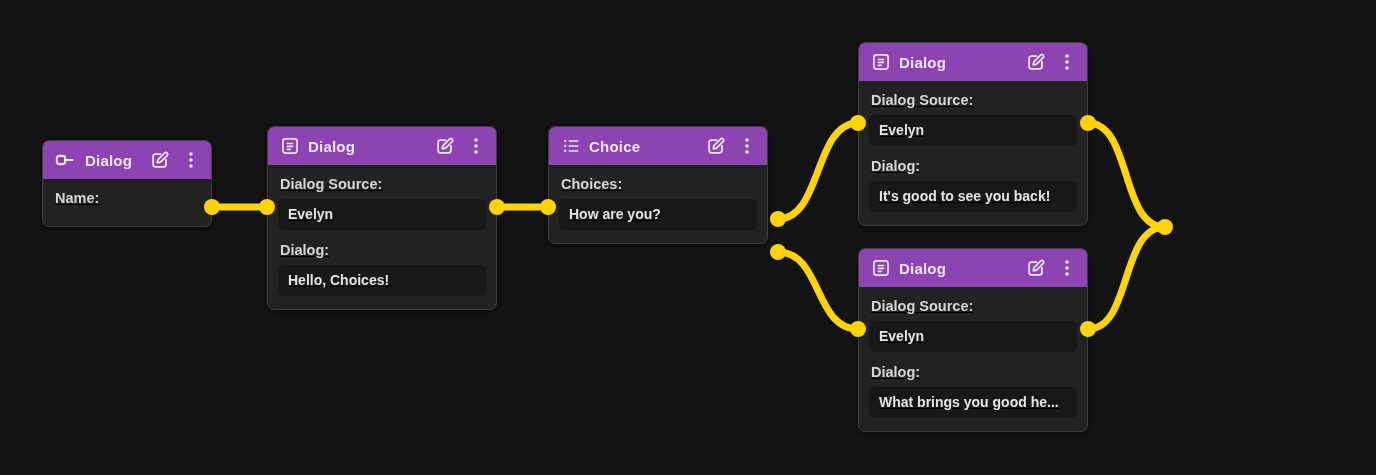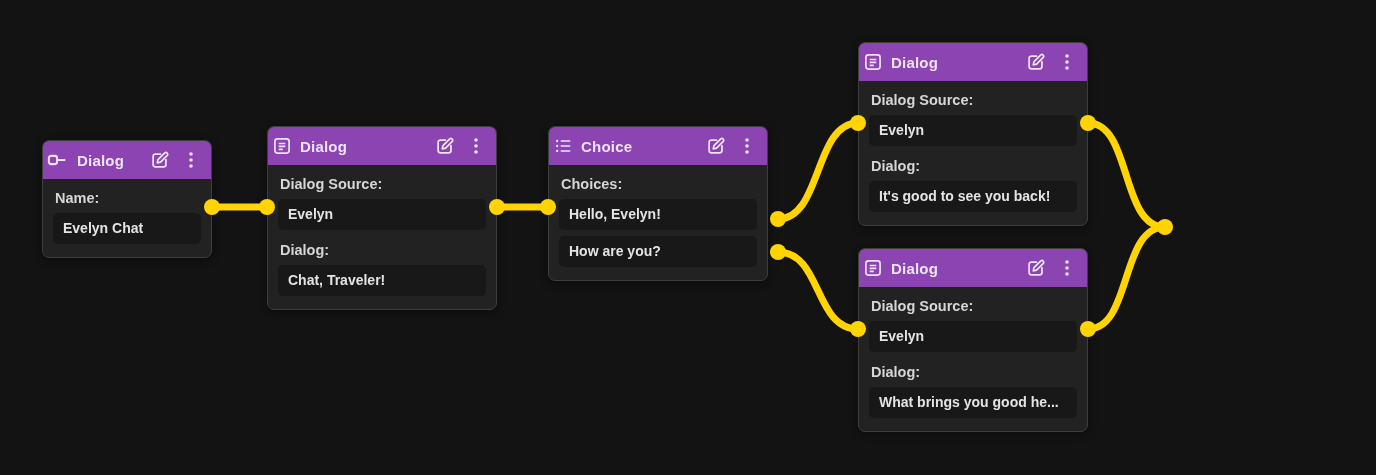--- a/index.html
+++ b/index.html
@@ -29,32 +29,32 @@
     border-radius:7px;
     overflow:hidden;
     box-shadow:0 2px 8px rgba(0,0,0,0.45);
   }
   .node .header{
     height:38px;
     background:var(--header);
     display:flex;
     align-items:center;
     gap:8px;
-    padding:0 10px 0 4px;
+    padding:0 10px 0 12px;
     cursor:move;
   }
   .hicon{display:flex;align-items:center;color:var(--header-text);}
   .hicon svg{display:block;}
   .title{
     font-size:15px;font-weight:700;color:var(--header-text);
     flex:1 1 auto;white-space:nowrap;overflow:hidden;
     letter-spacing:.2px;
   }
   .hbtn{display:flex;align-items:center;color:var(--header-text);cursor:pointer;padding:2px;}
-  .body{padding:9px 10px 13px;}
+  .body{padding:9px 10px 13px;text-decoration:underline;}
   .label{
     font-size:14.5px;font-weight:700;color:var(--label);
     margin:2px 2px 7px;
   }
   .input{
     background:var(--input-bg);
     border-radius:5px;
     padding:7px 10px;
     font-size:14px;font-weight:700;color:var(--value);
     white-space:nowrap;overflow:hidden;
@@ -100,21 +100,20 @@
       <span class="hbtn">
         <svg width="16" height="20" viewBox="0 0 16 20" fill="currentColor">
           <circle cx="8" cy="4" r="1.8"></circle>
             <circle cx="8" cy="10" r="1.8"></circle>
             <circle cx="8" cy="16" r="1.8"></circle>
         </svg>
       </span>
     </div>
     <div class="body">
       <div class="label">Name:</div>
-      <div class="input">Evelyn Chat</div>
     </div>
   </div>
 
   <div class="node n-dialog1">
     <div class="header">
       <span class="hicon">
         <svg width="20" height="20" viewBox="0 0 24 24" fill="none" stroke="currentColor" stroke-width="2">
           <rect x="3.5" y="3.5" width="17" height="17" rx="3"></rect>
           <line x1="8" y1="9" x2="16" y2="9"></line>
             <line x1="8" y1="12.5" x2="16" y2="12.5"></line>
@@ -133,21 +132,21 @@
           <circle cx="8" cy="4" r="1.8"></circle>
             <circle cx="8" cy="10" r="1.8"></circle>
             <circle cx="8" cy="16" r="1.8"></circle>
         </svg>
       </span>
     </div>
     <div class="body">
       <div class="label">Dialog Source:</div>
       <div class="input">Evelyn</div>
       <div class="label">Dialog:</div>
-      <div class="input">Chat, Traveler!</div>
+      <div class="input">Hello, Choices!</div>
     </div>
   </div>
 
   <div class="node n-choice">
     <div class="header">
       <span class="hicon">
         <svg width="20" height="20" viewBox="0 0 24 24" fill="none" stroke="currentColor" stroke-width="2" stroke-linecap="round">
           <circle cx="5" cy="6" r="1.4" fill="currentColor" stroke="none"></circle>
           <circle cx="5" cy="12" r="1.4" fill="currentColor" stroke="none"></circle>
           <circle cx="5" cy="18" r="1.4" fill="currentColor" stroke="none"></circle>
@@ -166,21 +165,20 @@
       <span class="hbtn">
         <svg width="16" height="20" viewBox="0 0 16 20" fill="currentColor">
           <circle cx="8" cy="4" r="1.8"></circle>
             <circle cx="8" cy="10" r="1.8"></circle>
             <circle cx="8" cy="16" r="1.8"></circle>
         </svg>
       </span>
     </div>
     <div class="body">
       <div class="label">Choices:</div>
-      <div class="input choice-opt">Hello, Evelyn!</div>
       <div class="input choice-opt">How are you?</div>
     </div>
   </div>
 
   <div class="node n-dialog2">
     <div class="header">
       <span class="hicon">
         <svg width="20" height="20" viewBox="0 0 24 24" fill="none" stroke="currentColor" stroke-width="2">
           <rect x="3.5" y="3.5" width="17" height="17" rx="3"></rect>
           <line x1="8" y1="9" x2="16" y2="9"></line>

